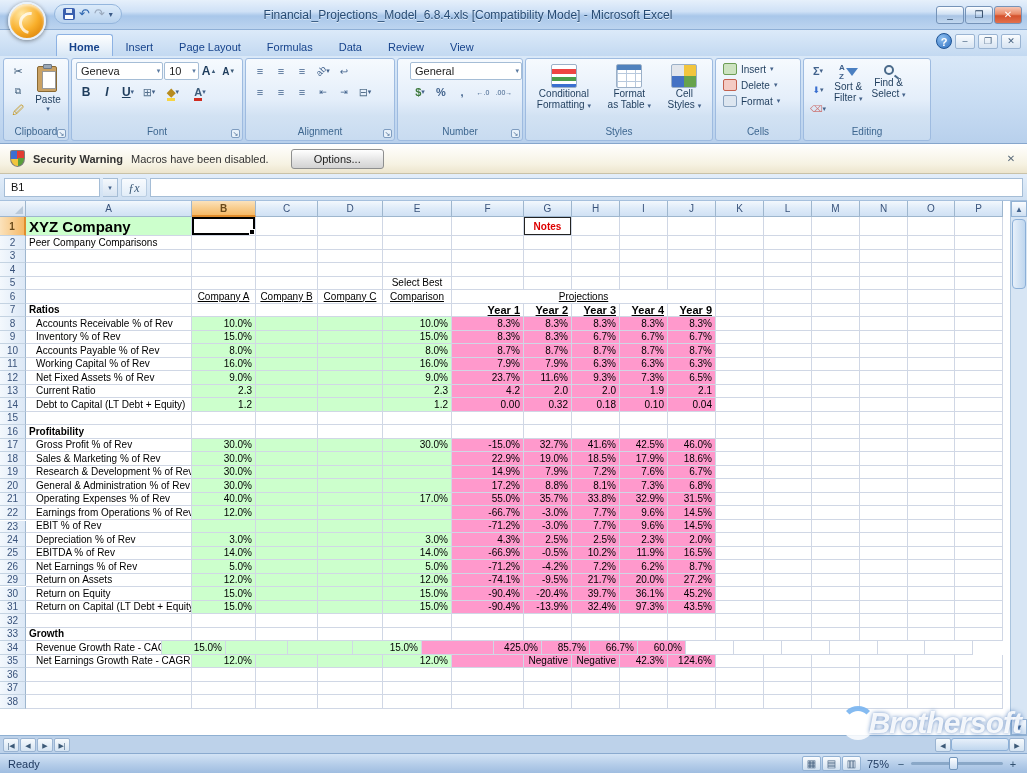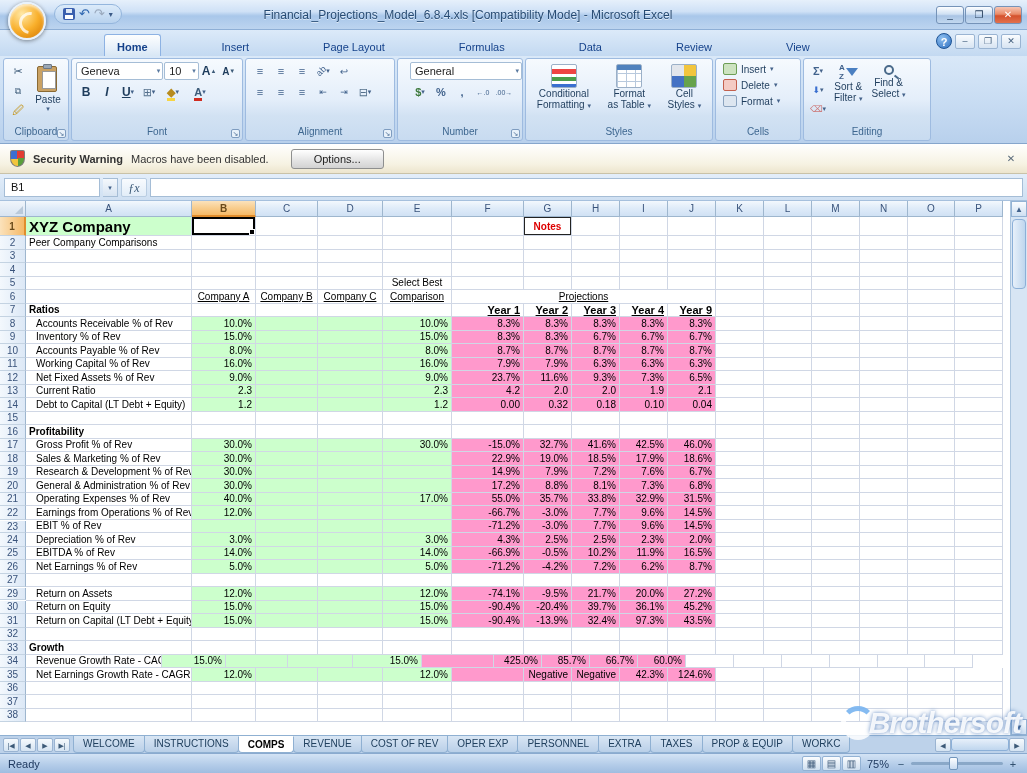--- a/index.html
+++ b/index.html
@@ -29,21 +29,21 @@
   .wbtn { width:28px; height:18px; border:1px solid #7593b8; border-radius:3px;
     background:linear-gradient(180deg,#fdfeff,#cfe0f3 45%,#a9c4e4 55%,#c2d8ef); color:#28415f;
     font-size:10px; line-height:16px; text-align:center; }
   .wbtn.close { background:linear-gradient(180deg,#f7c6b4,#e98a68 45%,#d4512d 55%,#e2714e); color:#fff; }
 
   
   .tabrow { position:absolute; top:30px; left:0; right:0; height:26px;
     background:linear-gradient(180deg,#dcEAf9,#c3d9f1); display:flex; align-items:flex-end; }
   .rtabs { display:flex; margin-left:56px; height:22px; }
   .rtab { padding:3px 12px 0 12px; font-size:11px; color:#15428b; height:22px; line-height:18px;
-    border:1px solid transparent; border-bottom:none;margin-left:48px; }
+    border:1px solid transparent; border-bottom:none; }
   .rtab.on { background:linear-gradient(180deg,#fdfefe,#e8f1fa 60%,#d8e7f5); border-color:#8db2e3;
     border-radius:3px 3px 0 0; font-weight:bold; color:#15428b; }
   .tabrow-right { position:absolute; right:6px; top:3px; display:flex; gap:3px; align-items:center; }
   .helpbtn { width:16px; height:16px; border-radius:50%; background:radial-gradient(circle at 35% 30%,#8fc0f0,#2e6fc0);
     color:#fff; font-size:11px; font-weight:bold; text-align:center; line-height:16px; border:1px solid #1d5394; }
   .sbtn { width:20px; height:15px; font-size:9px; line-height:13px; text-align:center; color:#44607f;
     background:linear-gradient(180deg,#fafcfe,#d7e4f2); border:1px solid #9ab4d2; border-radius:2px; }
 
   
   .ribbon { position:absolute; top:56px; left:0; right:0; height:88px;
@@ -974,39 +974,20 @@
           <div class="c num p" style="width: 48px;">7.2%</div>
           <div class="c num p" style="width: 48px;">6.2%</div>
           <div class="c num p" style="width: 48px;">8.7%</div>
           <div class="c" style="width: 48px;"></div>
           <div class="c" style="width: 48px;"></div>
           <div class="c" style="width: 48px;"></div>
           <div class="c" style="width: 48px;"></div>
           <div class="c" style="width: 47px;"></div>
           <div class="c" style="width: 48px;"></div>
         </div>
-        <div class="grow" style="height: 13.5px;">
-          <div class="rowh">27</div>
-          <div class="c" style="width: 166px;"></div>
-          <div class="c" style="width: 64px;"></div>
-          <div class="c" style="width: 62px;"></div>
-          <div class="c" style="width: 65px;"></div>
-          <div class="c" style="width: 69px;"></div>
-          <div class="c" style="width: 72px;"></div>
-          <div class="c" style="width: 48px;"></div>
-          <div class="c" style="width: 48px;"></div>
-          <div class="c" style="width: 48px;"></div>
-          <div class="c" style="width: 48px;"></div>
-          <div class="c" style="width: 48px;"></div>
-          <div class="c" style="width: 48px;"></div>
-          <div class="c" style="width: 48px;"></div>
-          <div class="c" style="width: 48px;"></div>
-          <div class="c" style="width: 47px;"></div>
-          <div class="c" style="width: 48px;"></div>
-        </div>
         <div class="grow" style="height: 13.5px; align-items: center;">
           <div class="rowh">29</div>
           <div class="c lab ind" style="width: 166px;">Return on Assets</div>
           <div class="c num g" style="width: 64px;">12.0%</div>
           <div class="c g" style="width: 62px;"></div>
           <div class="c g" style="width: 65px;"></div>
           <div class="c num g" style="width: 69px;">12.0%</div>
           <div class="c num p" style="width: 72px;">-74.1%</div>
           <div class="c num p" style="width: 48px;">-9.5%</div>
           <div class="c num p" style="width: 48px;">21.7%</div>
@@ -1198,33 +1179,20 @@
     </div>
   </div>
 
   <div class="tabsrow">
     <div class="navbtns">
       <div class="navbtn">|◀</div>
       <div class="navbtn">◀</div>
       <div class="navbtn">▶</div>
       <div class="navbtn">▶|</div>
     </div>
-    <div class="sheet-tabs">
-        <div class="stab">WELCOME</div>
-        <div class="stab">INSTRUCTIONS</div>
-        <div class="stab on">COMPS</div>
-        <div class="stab">REVENUE</div>
-        <div class="stab">COST OF REV</div>
-        <div class="stab">OPER EXP</div>
-        <div class="stab">PERSONNEL</div>
-        <div class="stab">EXTRA</div>
-        <div class="stab">TAXES</div>
-        <div class="stab">PROP &amp; EQUIP</div>
-        <div class="stab">WORKC</div>
-      </div>
     <div class="hscroll">
       <div class="navbtn">◀</div>
       <div class="hthumb"></div>
       <div class="navbtn">▶</div>
     </div>
   </div>
 
   <div class="statusbar">
     <span>Ready</span>
     <div class="sb-right">

